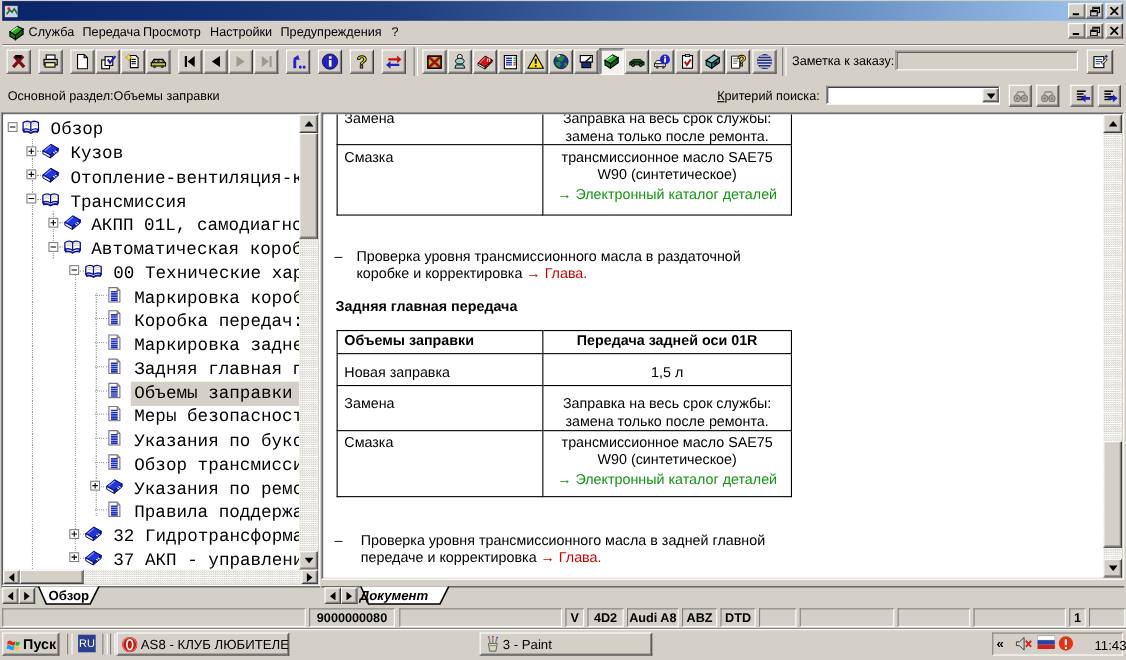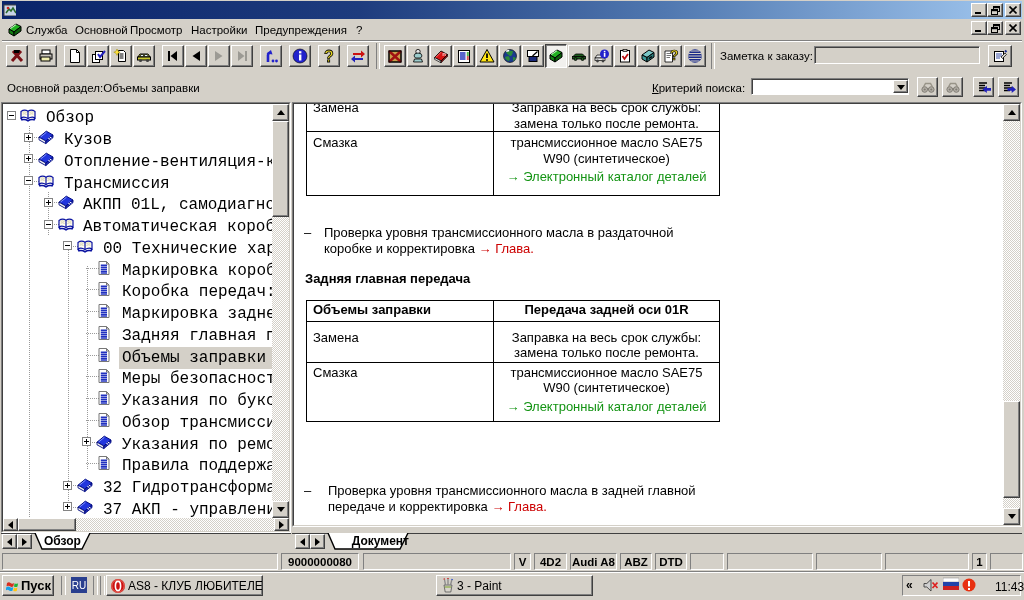--- a/index.html
+++ b/index.html
@@ -35,21 +35,21 @@
       </svg>
     </div>
     <div class="abs" style="left:2px;top:19px;width:1020px;height:21px;background:#d4d0c8;"></div>
     <div class="abs" style="left:7px;top:22px;"><svg width="16" height="16" viewBox="0 0 16 16" style="">
         <path d="M2 7 L9 2 l5 2.5 L7 10 z" fill="#21b021" stroke="#000"></path>
         <path d="M2 7 l5 3 v4 L2 11 z" fill="#128012" stroke="#000"></path>
         <path d="M14 4.5 V9 L7 14 v-4 z" fill="#0a600a" stroke="#000"></path>
         <path d="M3.2 6.6 L9 2.6" stroke="#bfffbf" stroke-width="1.1"></path>
       </svg></div>
     <div class="abs" style="left:26px;top:24px;font-size:11.5px;">Служба</div>
-    <div class="abs" style="left:75px;top:24px;font-size:11.5px;">Основной</div>
+    <div class="abs" style="left:75px;top:24px;font-size:11.5px;">Передача</div>
     <div class="abs" style="left:130px;top:24px;font-size:11.5px;">Просмотр</div>
     <div class="abs" style="left:191px;top:24px;font-size:11.5px;">Настройки</div>
     <div class="abs" style="left:255px;top:24px;font-size:11.5px;">Предупреждения</div>
     <div class="abs" style="left:356px;top:24px;font-size:11.5px;">?</div>
     <div class="abs" style="left:971px;top:21px;width:16px;height:14px;background:#d4d0c8;border:1px solid;border-color:#fff #404040 #404040 #fff;box-shadow:inset -1px -1px 0 #808080;box-sizing:border-box;display:flex;align-items:center;justify-content:center;">
       <svg width="8" height="7" viewBox="0 0 8 7" style="">
         <path d="M0 6 h6" stroke="#000" stroke-width="2"></path>
       </svg>
     </div>
     <div class="abs" style="left:987px;top:21px;width:16px;height:14px;background:#d4d0c8;border:1px solid;border-color:#fff #404040 #404040 #fff;box-shadow:inset -1px -1px 0 #808080;box-sizing:border-box;display:flex;align-items:center;justify-content:center;">
@@ -573,20 +573,24 @@
         <div style="position:absolute;left:304px;top:225px;line-height:16px;">–</div>
         <div style="position:absolute;left:324px;top:225px;line-height:16px;">Проверка уровня трансмиссионного масла в раздаточной<br>коробке и корректировка <span style="color:#cc0000;">→ Глава.</span></div>
         <div style="position:absolute;left:305px;top:271px;font-weight:bold;">Задняя главная передача</div>
     <table class="dtab" style="position:absolute;left:306px;top:300px;">
       <tbody>
             <tr>
               <td style="width:174px;font-weight:bold;padding:1px 6px 3px 6px;">Объемы заправки</td>
           <td style="width:213px;font-weight:bold;text-align:center;padding:1px 6px 3px 6px;">Передача задней оси 01R</td>
             </tr>
       <tr>
+              <td style="padding:9px 6px 4px 6px;vertical-align:top;">Новая заправка</td>
+              <td style="text-align:center;padding:9px 6px 4px 6px;vertical-align:top;">1,5 л</td>
+            </tr>
+      <tr>
               <td style="padding:8px 6px 1px 6px;vertical-align:top;">
                 <div style="height:31px;">Замена</div>
               </td>
           <td style="text-align:center;vertical-align:top;padding:8px 6px 1px 6px;">Заправка на весь срок службы:<br>замена только после ремонта.</td>
             </tr>
       <tr>
               <td style="padding:2px 6px 7px 6px;vertical-align:top;">
                 <div style="height:49px;">Смазка</div>
               </td>
           <td style="text-align:center;vertical-align:top;padding:2px 6px 7px 6px;">трансмиссионное масло SAE75<br>W90 (синтетическое)<div style="color:#149414;margin-top:3px;">→ Электронный каталог деталей</div></td>
@@ -634,21 +638,21 @@
     </div>
     <div style="position:absolute;left:310px;top:534px;width:15px;height:15px;background:#d4d0c8;border:1px solid;border-color:#fff #404040 #404040 #fff;box-shadow:inset -1px -1px 0 #808080;box-sizing:border-box;display:flex;align-items:center;justify-content:center;">
       <svg width="8" height="8" viewBox="0 0 8 8" style="">
         <path d="M6 4 L1 0 V8 z" fill="#000"></path>
       </svg>
     </div>
     <div style="position:absolute;left:327px;top:533px;width:82px;height:17px;">
       <svg width="82" height="17" viewBox="0 0 82 17" style="position:absolute;left:0;top:0">
         <path d="M1 0 L8 16 H73 L81 0" fill="#fff" stroke="#000" stroke-width="1.4"></path>
       </svg>
-      <div style="position:absolute;left:0;top:1px;width:100%;text-align:right;font-weight:bold;font-size:12px;">Документ</div>
+      <div style="position:absolute;left:0;top:1px;width:100%;text-align:left;font-weight:bold;font-size:12px;font-style:italic;">Документ</div>
     </div>
     <div class="abs" style="left:0px;top:551px;width:1024px;height:21px;background:#d4d0c8;"></div>
     <div class="cell" style="left:2px;width:276px;"></div>
     <div class="cell" style="left:281px;width:78px;justify-content:center;">9000000080</div>
     <div class="cell" style="left:363px;width:148px;"></div>
     <div class="cell" style="left:514px;width:17px;justify-content:center;">V</div>
     <div class="cell" style="left:534px;width:33px;justify-content:center;">4D2</div>
     <div class="cell" style="left:570px;width:47px;justify-content:center;">Audi A8</div>
     <div class="cell" style="left:620px;width:32px;justify-content:center;">ABZ</div>
     <div class="cell" style="left:655px;width:32px;justify-content:center;">DTD</div>

